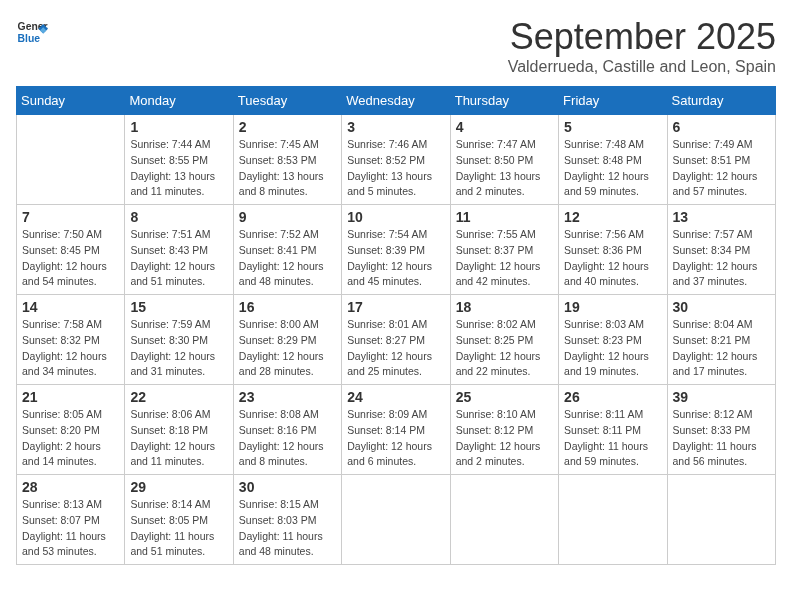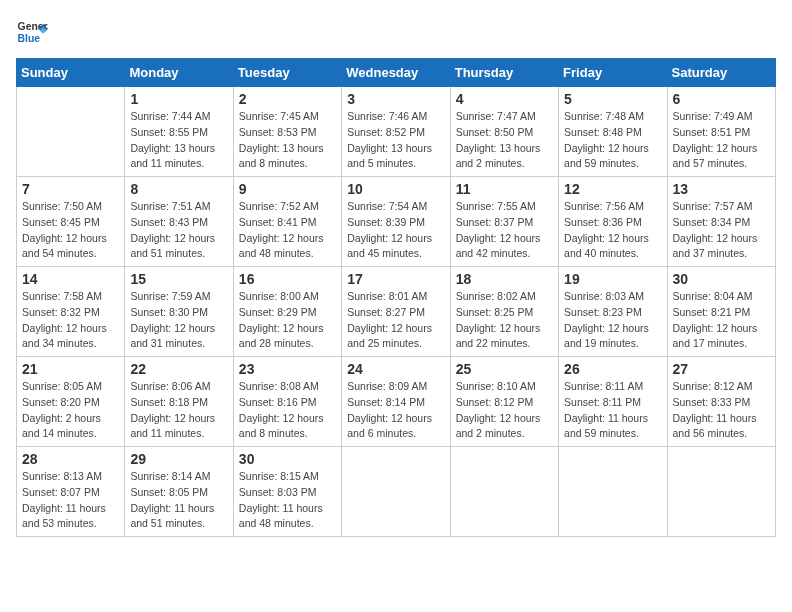--- a/index.html
+++ b/index.html
@@ -41,21 +41,21 @@
       width: 100%;
       border-collapse: collapse;
       font-size: 11px;
     }
     thead tr th {
       background-color: #1a6fbd;
       color: #fff;
       padding: 6px 4px;
       text-align: left;
       font-size: 13px;
-      font-weight: bold;
+      font-weight: normal;
       border: 1px solid #1a6fbd;
       margin-top: 40px;
     }
     tbody tr td {
       border: 1px solid #ccc;
       vertical-align: top;
       padding: 4px 5px;
       width: 108px;
       min-height: 80px;
       height: 90px;
@@ -80,20 +80,24 @@
 <body>
 
 <div class="header-area">
   <div class="logo">
     <svg class="logo-icon" viewBox="0 0 40 40">
       <text x="2" y="18" font-family="Arial" font-size="13" font-weight="bold" fill="#333">General</text>
       <text x="2" y="32" font-family="Arial" font-size="13" font-weight="bold" fill="#1a6fbd">Blue</text>
       <polygon points="34,10 40,16 34,22 28,16" fill="#1a6fbd"></polygon>
       <polygon points="34,14 38,18 34,22 30,18" fill="#5aaae0"></polygon>
     </svg>
+  </div>
+  <div class="title-area">
+    <div class="month-title">September 2025</div>
+    <div class="subtitle">Valderrueda, Castille and Leon, Spain</div>
   </div>
 </div>
 
 <table>
   <thead>
     <tr>
       <th>Sunday</th>
       <th>Monday</th>
       <th>Tuesday</th>
       <th>Wednesday</th>
@@ -261,21 +265,21 @@
         <span class="day-detail">Sunset: 8:12 PM</span><br>
         <span class="day-detail">Daylight: 12 hours and 2 minutes.</span>
       </td>
         <td>
         <span class="day-number">26</span>
         <span class="day-detail">Sunrise: 8:11 AM</span><br>
         <span class="day-detail">Sunset: 8:11 PM</span><br>
         <span class="day-detail">Daylight: 11 hours and 59 minutes.</span>
       </td>
         <td>
-        <span class="day-number">27</span>
+        <span class="day-number">39</span>
         <span class="day-detail">Sunrise: 8:12 AM</span><br>
         <span class="day-detail">Sunset: 8:33 PM</span><br>
         <span class="day-detail">Daylight: 11 hours and 56 minutes.</span>
       </td>
       </tr>
       <tr>
         <td>
         <span class="day-number">28</span>
         <span class="day-detail">Sunrise: 8:13 AM</span><br>
         <span class="day-detail">Sunset: 8:07 PM</span><br>

